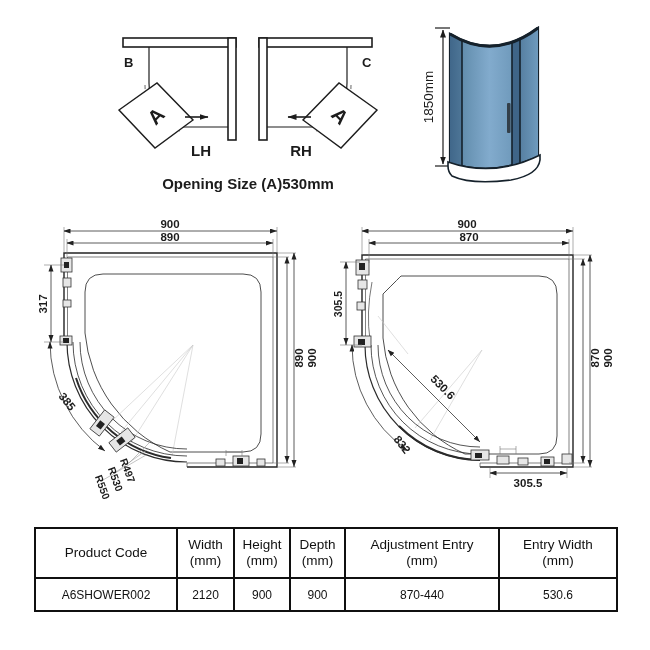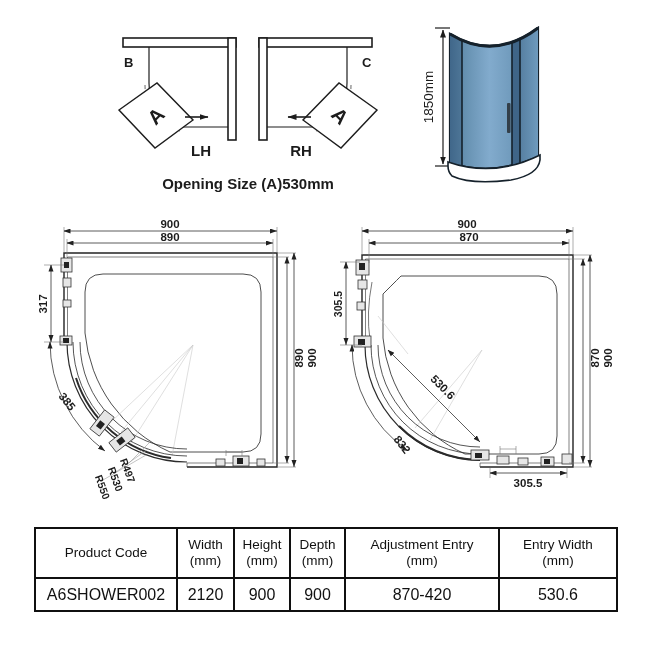--- a/index.html
+++ b/index.html
@@ -22,21 +22,21 @@
   .f{stroke:#c9c9c9;stroke-width:.6;fill:none;}
   .ldr{stroke:#9a9a9a;stroke-width:.6;fill:none;}
   .hw{fill:#e6e6e6;stroke:#333;stroke-width:.8;}
   .hwd{fill:#222;stroke:none;}
   .dl{stroke:#1d1d1d;stroke-width:1.2;fill:none;}
   
   .spec{position:absolute;left:34px;top:527px;width:582px;border-collapse:collapse;table-layout:fixed;border-radius:23px;}
   .spec th,.spec td{border:2px solid #101010;text-align:center;vertical-align:middle;
      font-weight:400;color:#111;padding:0;}
   .spec th{height:48px;font-size:13.5px;line-height:1.22;}
-  .spec td{height:31px;font-size:16px;}
+  .spec td{height:31px;font-size:12px;}
 </style>
 </head>
 <body>
 
 <div class="canvas">
 
   <svg class="abs" style="left:100px;top:25px" width="320" height="180" viewBox="0 0 320 180">
     <defs>
       <marker id="a1e" markerWidth="10" markerHeight="8" refX="8.5" refY="3" orient="auto" markerUnits="userSpaceOnUse">
         <path d="M0,0 L9,3 L0,6 Z" fill="#1d1d1d"></path>
@@ -331,19 +331,19 @@
           <div>(mm)</div>
         </th>
       </tr>
     </thead>
     <tbody>
       <tr>
         <td>A6SHOWER002</td>
         <td>2120</td>
         <td>900</td>
         <td>900</td>
-        <td>870-420</td>
+        <td>870-440</td>
         <td>530.6</td>
       </tr>
     </tbody>
   </table>
 
 </div>
 
 </body></html>

